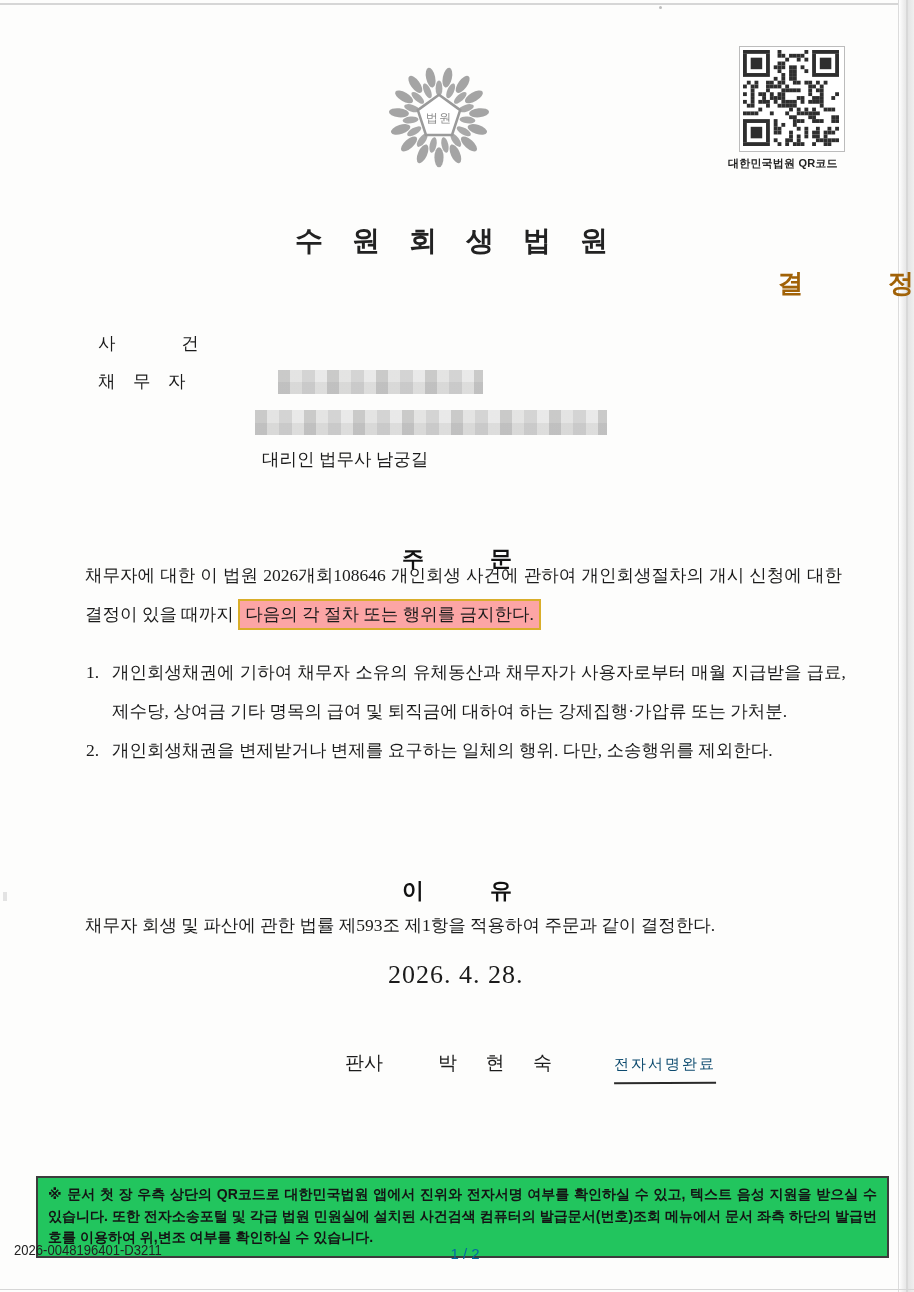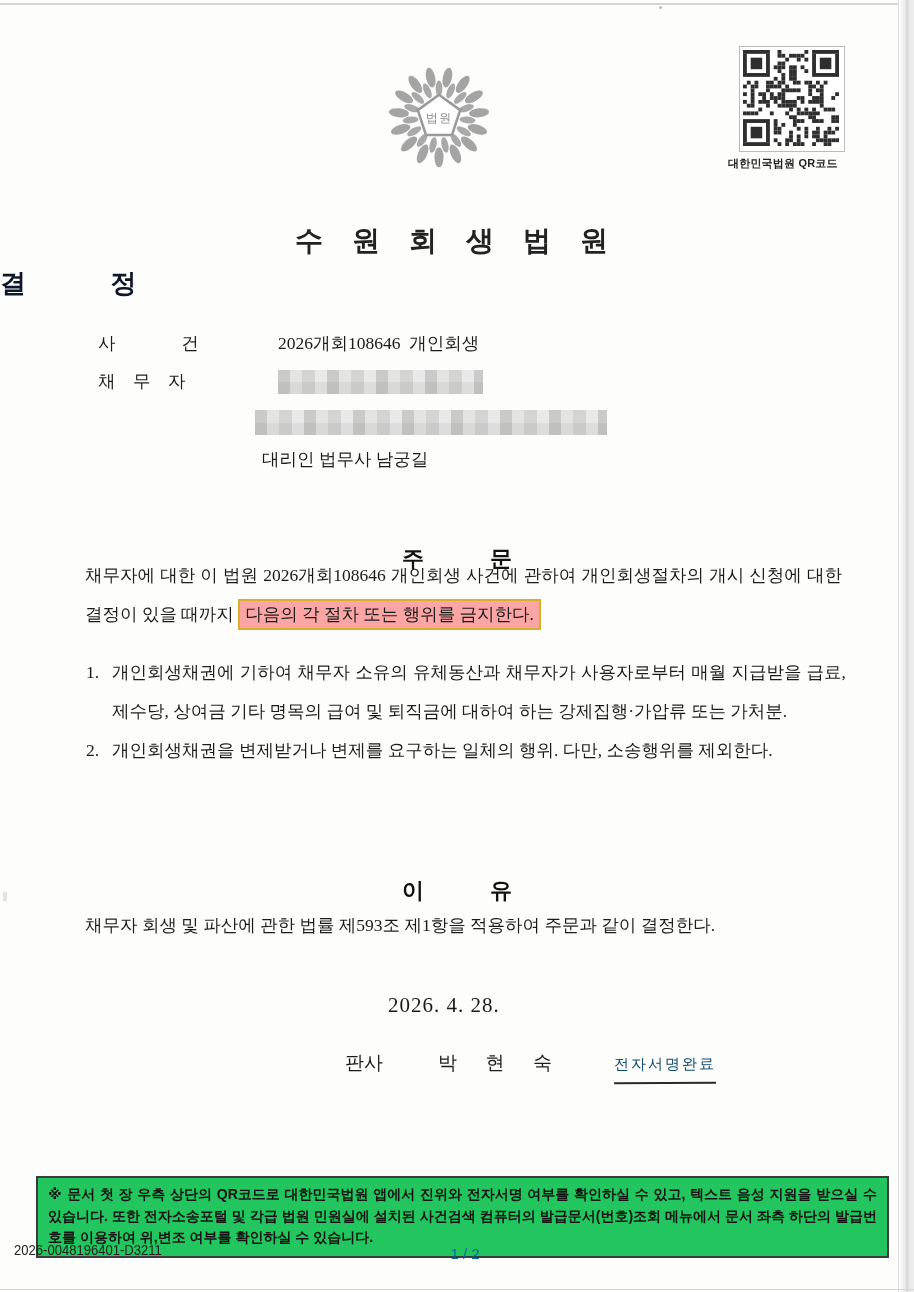--- a/index.html
+++ b/index.html
@@ -26,22 +26,22 @@
   .seal svg { width:100%; height:100%; }
   .qr-wrap { left:728px; top:46px; width:128px; }
   .qr-box { width:98px; height:98px; margin:0 auto; background:#fff; border:1px solid #bcbcbc; padding:3px; }
   .qr-box svg { width:96px; height:96px; display:block; }
   .qr-label { margin-top:4px; font-family:"Liberation Sans","DejaVu Sans",sans-serif;
     font-size:11px; font-weight:bold; color:#222; letter-spacing:0.2px; }
 
   
   .court-title { top:222px; left:0; width:100%; text-align:center;
     font-size:28px; font-weight:600; letter-spacing:11px; color:#222; }
-  .doc-type { top:266px; left:0; width:100%; text-align:left;
-    font-size:26px; font-weight:600; color:#0f172a; }
+  .doc-type { top:266px; left:0; width:100%; text-align:right;
+    font-size:26px; font-weight:600; color:#a16207; }
 
   
   .case-row { left:85px; font-size:17.5px; display:flex; }
   .case-label { width:180px; flex:none; padding-left:13px; }
   .case-row1 { top:331px; }
   .case-row2 { top:369px; }
   .redacted { background:
       repeating-linear-gradient(90deg, rgba(128,128,128,.45) 0 12px, rgba(196,196,196,.38) 12px 24px,
         rgba(152,152,152,.42) 24px 37px, rgba(214,214,214,.32) 37px 49px),
       repeating-linear-gradient(0deg, rgba(165,165,165,.5) 0 12px, rgba(205,205,205,.42) 12px 25px);
@@ -58,21 +58,21 @@
   .hl { padding:3px 5px 4px 5px; border:2px solid; box-decoration-break:clone; -webkit-box-decoration-break:clone; }
   .order-list { left:86px; top:653px; width:760px; font-size:17.5px; line-height:39px; }
   .list-item { display:flex; }
   .item-num { width:26px; flex:none; }
   .item-text { flex:1; text-align:justify; word-break:keep-all; }
   .reason-heading { top:876px; }
   .reason-body { left:85px; top:906px; width:764px; font-size:17.5px; line-height:39px;
     text-align:justify; word-break:keep-all; }
 
   
-  .decision-date { left:388px; top:993px; font-size:21px; letter-spacing:1px; }
+  .decision-date { left:388px; top:960px; font-size:26px; letter-spacing:1px; }
   .judge-row { left:345px; top:1050px; display:flex; align-items:baseline; font-size:19px; }
   .judge-label { flex:none; }
   .judge-name { flex:none; margin-left:55px; }
   .esign { flex:none; margin-left:62px; font-size:15px; letter-spacing:2px; color:#0c4a6e;
     border-bottom:2px solid #2a2a2a; padding-bottom:8px; transform:rotate(-0.4deg); }
 
   
   .notice-box { left:36px; top:1176px; width:853px; box-sizing:border-box;
     border:2px solid #3c3c3c; padding:6px 10px 7px 10px;
     font-family:"Liberation Sans","DejaVu Sans",sans-serif;
@@ -343,21 +343,20 @@
         </svg>
     </div>
     <div class="qr-label">대한민국법원 QR코드</div>
   </div>
 
   <div class="abs court-title pre">수 원 회 생 법 원</div>
   <div class="abs doc-type pre">결             정</div>
 
   <div class="abs case-row case-row1">
     <span class="case-label pre">사               건</span>
-    <span class="pre">2026개회108646  개인회생</span>
   </div>
   <div class="abs case-row case-row2">
     <span class="case-label pre">채    무    자</span>
     <span class="redacted redacted1"></span>
   </div>
   <div class="abs redacted redacted2"></div>
   <div class="abs attorney">대리인 법무사 남궁길</div>
 
   <div class="abs sec-heading order-heading pre">주            문</div>
   <div class="abs order-para">

